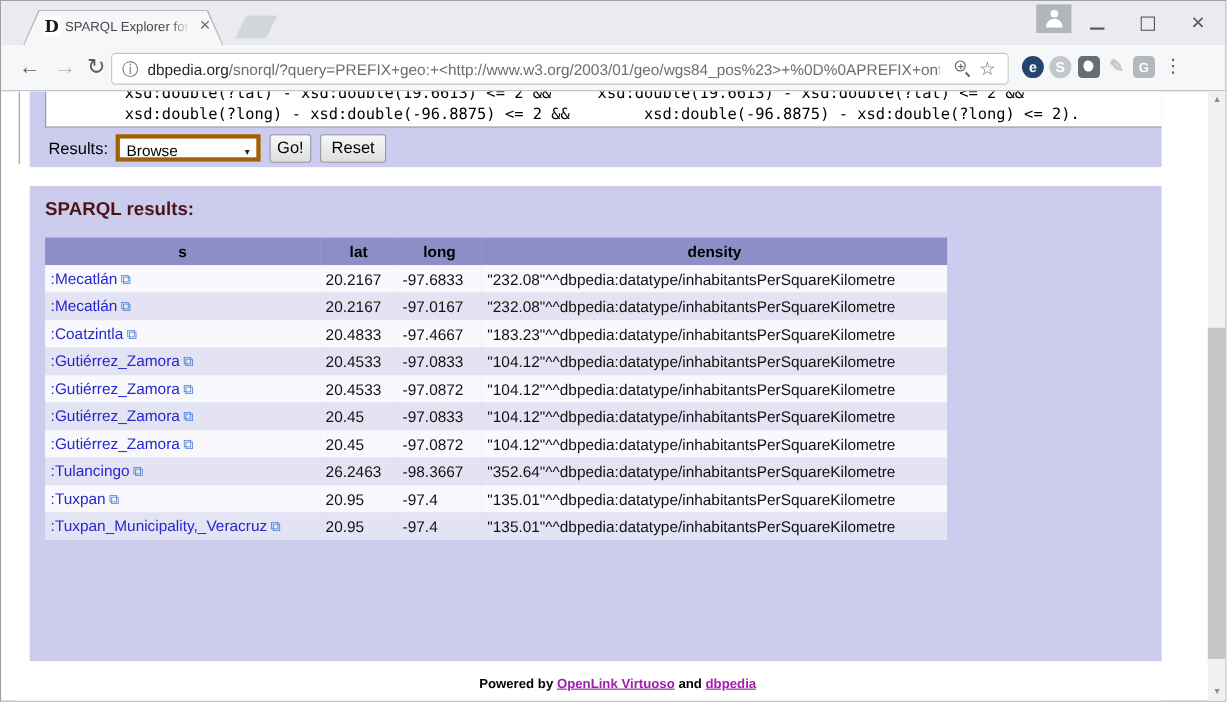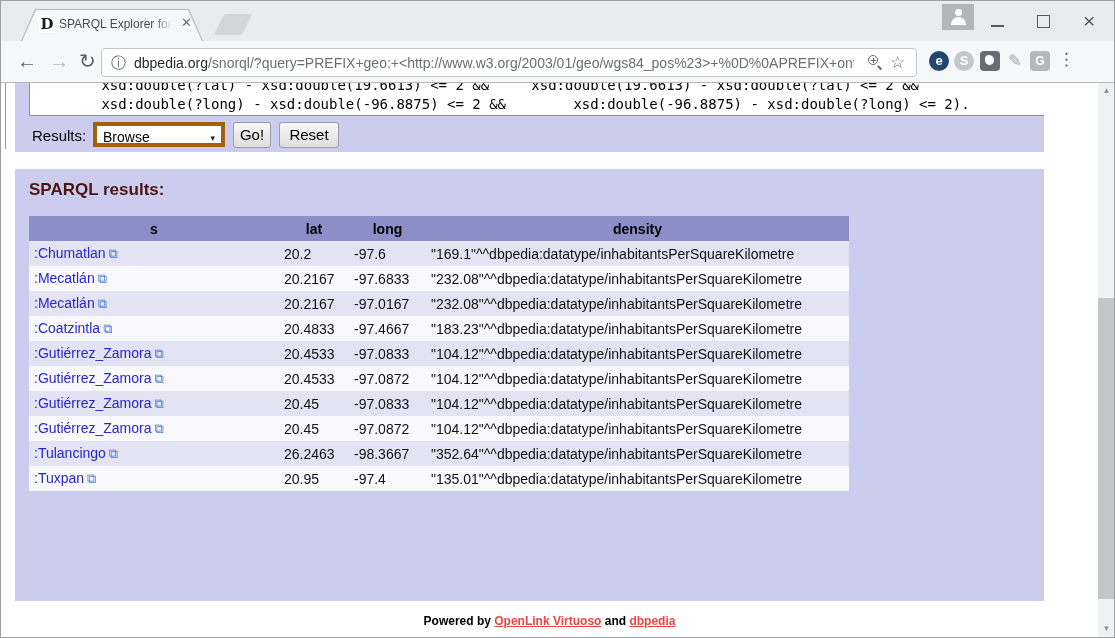--- a/index.html
+++ b/index.html
@@ -38,21 +38,21 @@
   .url .host { color:#26292c; }
   .url .rest { color:#6a6e72; }
   .zoom-ico { position:absolute; left:765px; top:5px; }
   .star-ico { position:absolute; left:788px; top:3px; font-size:17px; color:#6a6e72; }
   .ext { position:absolute; top:10px; width:20px; height:20px; border-radius:50%; color:#fff; font-weight:bold;
          text-align:center; font-size:13px; line-height:20px; }
   .ext.sq { border-radius:4px; }
   .menu-dots { position:absolute; left:1057px; top:8px; font-size:17px; color:#5a5e63; }
 
   
-  .content { position:absolute; top:82px; left:0; width:1043px; height:554px; background:#fff; overflow:hidden;text-decoration:underline; }
+  .content { position:absolute; top:82px; left:12px; width:1043px; height:554px; background:#fff; overflow:hidden;text-decoration:underline; }
   .left-rule { position:absolute; left:4px; top:0; height:66px; border-left:1px solid #9a9a9a; }
   .query-panel { position:absolute; left:14px; top:0; width:1068px; height:69px; background:#ccccee; }
   .query-box { position:absolute; left:28px; top:0; width:1048px; height:33px; background:#fff;
                border:1px solid #8f8f8f; border-top:none; overflow:hidden; }
   .query-box pre { margin-top:-7px; padding-left:4px; font-family:"DejaVu Sans Mono", monospace;
                    font-size:14px; line-height:19px; color:#000; white-space:pre; }
   .ta-scroll-btn { position:absolute; right:1px; top:1px; width:14px; height:14px; background:#e4e4e4;
                    border:1px solid #aeaeae; font-size:7px; color:#444; text-align:center; line-height:13px; }
   .ta-resize-grip { position:absolute; right:1px; bottom:1px; width:13px; height:13px; background:
        repeating-linear-gradient(135deg, transparent 0 3px, #9a9a9a 3px 4px, transparent 4px 6px); }
@@ -70,21 +70,21 @@
   table.res { position:absolute; left:14px; top:47px; width:820px; border-collapse:collapse; table-layout:fixed; }
   table.res th { background:#8b8ec7; height:25px; font-size:14px; font-weight:bold; color:#000; text-align:center; }
   table.res td { height:25px; font-size:14px; color:#111; padding-left:5px; white-space:nowrap; overflow:hidden; }
   table.res tr.tint td { background:#e3e3f4; }
   table.res tr.plain td { background:#f9f9fd; }
   col.c-s { width:250px; } col.c-lat { width:70px; } col.c-long { width:77px; } col.c-den { width:423px; }
   a.slink { color:#2626cc; text-decoration:none; cursor:pointer; }
   .extlink { color:#4a7fd4; font-size:13px; margin-left:3px; cursor:pointer; }
 
   .footer { position:absolute; left:0; top:531px; width:1097px; text-align:center; font-size:12px; font-weight:bold; color:#000; }
-  .footer a { color:#ef4444; text-decoration:underline; cursor:pointer; }
+  .footer a { color:#a21caf; text-decoration:underline; cursor:pointer; }
 
   
   .scrollbar { position:absolute; left:1097px; top:82px; width:17px; height:554px; background:#f0f1f2; }
   .sb-arrow { position:absolute; left:0; width:17px; height:16px; font-size:8px; color:#8a8e92; text-align:center; line-height:16px; }
   .sb-up { top:0; } .sb-down { bottom:0; }
   .sb-thumb { position:absolute; left:0; top:215px; width:17px; height:301px; background:#c3c5c7; }
 
   
   .mag { position:relative; display:inline-block; width:16px; height:16px; }
   .mag .lens { position:absolute; left:1px; top:1px; width:10px; height:10px; border:1.6px solid #63676b; border-radius:50%; }
@@ -171,26 +171,20 @@
           </colgroup>
         <thead>
           <tr>
             <th>s</th>
             <th>lat</th>
             <th>long</th>
             <th>density</th>
           </tr>
         </thead>
         <tbody>
-            <tr class="tint">
-              <td><a class="slink">:Chumatlan</a><span class="extlink">⧉</span></td>
-              <td>20.2</td>
-              <td>-97.6</td>
-              <td>"169.1"^^dbpedia:datatype/inhabitantsPerSquareKilometre</td>
-            </tr>
             <tr class="plain">
               <td><a class="slink">:Mecatlán</a><span class="extlink">⧉</span></td>
               <td>20.2167</td>
               <td>-97.6833</td>
               <td>"232.08"^^dbpedia:datatype/inhabitantsPerSquareKilometre</td>
             </tr>
             <tr class="tint">
               <td><a class="slink">:Mecatlán</a><span class="extlink">⧉</span></td>
               <td>20.2167</td>
               <td>-97.0167</td>
@@ -231,20 +225,26 @@
               <td>26.2463</td>
               <td>-98.3667</td>
               <td>"352.64"^^dbpedia:datatype/inhabitantsPerSquareKilometre</td>
             </tr>
             <tr class="plain">
               <td><a class="slink">:Tuxpan</a><span class="extlink">⧉</span></td>
               <td>20.95</td>
               <td>-97.4</td>
               <td>"135.01"^^dbpedia:datatype/inhabitantsPerSquareKilometre</td>
             </tr>
+            <tr class="tint">
+              <td><a class="slink">:Tuxpan_Municipality,_Veracruz</a><span class="extlink">⧉</span></td>
+              <td>20.95</td>
+              <td>-97.4</td>
+              <td>"135.01"^^dbpedia:datatype/inhabitantsPerSquareKilometre</td>
+            </tr>
           </tbody>
       </table>
     </div>
 
     <div class="footer">
       <span>Powered by </span><a>OpenLink Virtuoso</a><span> and </span><a>dbpedia</a>
     </div>
   </div>
 
   <div class="scrollbar">

